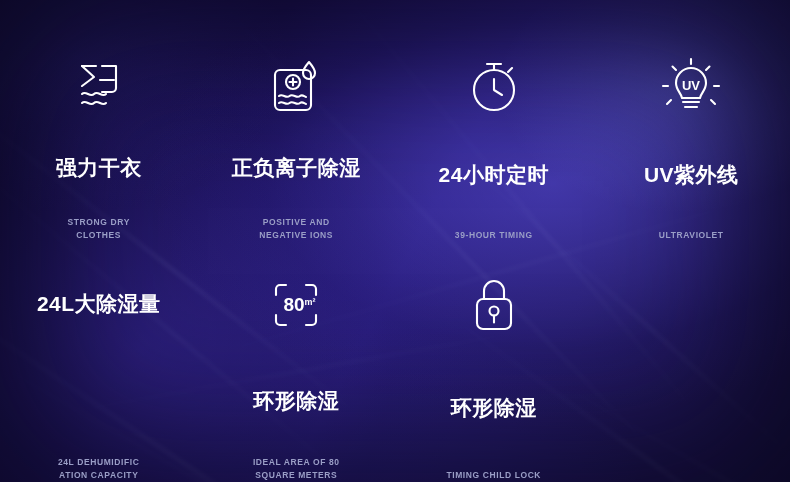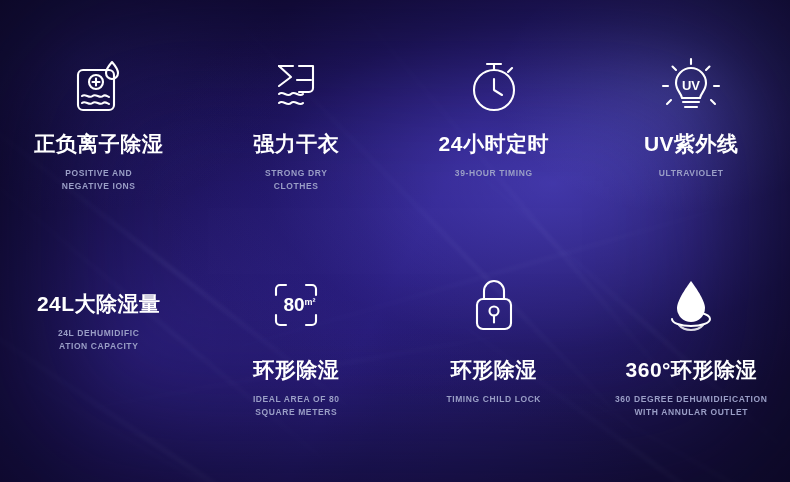--- a/index.html
+++ b/index.html
@@ -59,21 +59,21 @@
     display: grid;
     grid-template-columns: repeat(4, 1fr);
     grid-template-rows: 242px 240px;
     z-index: 5;
   }
 
   .cell {
     display: flex;
     flex-direction: column;
     align-items: center;
-    justify-content: flex-start;
+    justify-content: space-between;
     padding-top: 56px;
     box-sizing: border-box;
   }
   .cell.row2 { padding-top: 30px; }
 
   .icon-wrap {
     height: 62px;
     display: flex;
     align-items: center;
     justify-content: center;
@@ -133,51 +133,51 @@
     <div class="streak" style="left:430px; top:300px; width:460px; height:3px; transform:rotate(36deg); opacity:.30;"></div>
     <div class="streak" style="left:520px; top:360px; width:400px; height:2px; transform:rotate(30deg); opacity:.26;"></div>
   </div>
 
   <div class="vignette"></div>
 
   <div class="grid">
 
     <div class="cell">
       <div class="icon-wrap">
+        <svg width="66" height="62" viewBox="0 0 66 62">
+          <path class="st" d="M16 10 h14 M36 10 h14 v12 M50 10 v22 a4 4 0 0 1 -4 4 h-10"></path>
+          <path class="st" d="M16 10 l12 11 l-12 9"></path>
+          <path class="st" d="M16 38 c4 -4 8 4 12 0 c4 -4 8 4 12 0"></path>
+          <path class="st" d="M16 47 c4 -4 8 4 12 0 c4 -4 8 4 12 0"></path>
+          <path class="st" d="M44 38 h6 M44 47 h6" style="opacity:.0"></path>
+          <path class="st" d="M34 24 h14"></path>
+        </svg>
+      </div>
+      <div class="title">强力干衣</div>
+      <div class="sub">STRONG DRY<br>CLOTHES</div>
+    </div>
+
+    <div class="cell">
+      <div class="icon-wrap">
         <svg width="70" height="62" viewBox="0 0 70 62">
           <path class="st" d="M48 6 C48 6 42 13 42 17 a6 6 0 0 0 12 0 C54 13 48 6 48 6 Z"></path>
           <path class="st" d="M28 14 h-8 a4 4 0 0 0 -4 4 v30 a4 4 0 0 0 4 4 h26 a4 4 0 0 0 4 4 v0" style="display:none"></path>
           <rect class="st" x="14" y="14" width="36" height="40" rx="5"></rect>
           <circle class="st" cx="32" cy="26" r="7"></circle>
           <path class="st" d="M32 22.5 v7 M28.5 26 h7"></path>
           <path class="st" d="M18 40 c3.5 -3 7 3 10.5 0 c3.5 -3 7 3 10.5 0 c2.4 -2 4 0.4 6 0.9"></path>
           <path class="st" d="M18 47 c3.5 -3 7 3 10.5 0 c3.5 -3 7 3 10.5 0 c2.4 -2 4 0.4 6 0.9"></path>
         </svg>
       </div>
       <div class="title">正负离子除湿</div>
       <div class="sub">POSITIVE AND<br>NEGATIVE IONS</div>
     </div>
 
     <div class="cell">
       <div class="icon-wrap">
-        <svg width="66" height="62" viewBox="0 0 66 62">
-          <path class="st" d="M16 10 h14 M36 10 h14 v12 M50 10 v22 a4 4 0 0 1 -4 4 h-10"></path>
-          <path class="st" d="M16 10 l12 11 l-12 9"></path>
-          <path class="st" d="M16 38 c4 -4 8 4 12 0 c4 -4 8 4 12 0"></path>
-          <path class="st" d="M16 47 c4 -4 8 4 12 0 c4 -4 8 4 12 0"></path>
-          <path class="st" d="M44 38 h6 M44 47 h6" style="opacity:.0"></path>
-          <path class="st" d="M34 24 h14"></path>
-        </svg>
-      </div>
-      <div class="title">强力干衣</div>
-      <div class="sub">STRONG DRY<br>CLOTHES</div>
-    </div>
-
-    <div class="cell">
-      <div class="icon-wrap">
         <svg width="62" height="62" viewBox="0 0 62 62">
           <circle class="st" cx="31" cy="34" r="20"></circle>
           <path class="st" d="M24 8 h14"></path>
           <path class="st" d="M31 8 v6"></path>
           <path class="st" d="M45 16 l4 -4"></path>
           <path class="st" d="M31 34 v-11 M31 34 l8 5"></path>
         </svg>
       </div>
       <div class="title">24小时定时</div>
       <div class="sub">39-HOUR TIMING</div>
@@ -219,26 +219,15 @@
           <path class="st" d="M19 26 v-8 a10 10 0 0 1 20 0 v8"></path>
           <rect class="st" x="12" y="26" width="34" height="30" rx="6"></rect>
           <circle class="st" cx="29" cy="38" r="4.5"></circle>
           <path class="st" d="M29 42.5 v7"></path>
         </svg>
       </div>
       <div class="title">环形除湿</div>
       <div class="sub">TIMING CHILD LOCK</div>
     </div>
 
-    <div class="cell row2">
-      <div class="icon-wrap">
-        <svg width="66" height="64" viewBox="0 0 66 64">
-          <path class="stf" d="M33 8 C33 8 19 26 19 35 a14 14 0 0 0 28 0 C47 26 33 8 33 8 Z"></path>
-          <path class="st" d="M14 46 c0 4 8.5 7 19 7 s19 -3 19 -7 c0 -2.6 -3.6 -4.9 -9 -6.1" style="stroke-width:2"></path>
-          <path class="st" d="M21 52 c2.6 3.2 7 5 12 5 s9.4 -1.8 12 -5" style="stroke-width:2; opacity:.85"></path>
-        </svg>
-      </div>
-      <div class="title">360°环形除湿</div>
-      <div class="sub" style="max-width:180px;">360 DEGREE DEHUMIDIFICATION<br>WITH ANNULAR OUTLET</div>
-    </div>
 
   </div>
 </div>
 
 </body></html>

